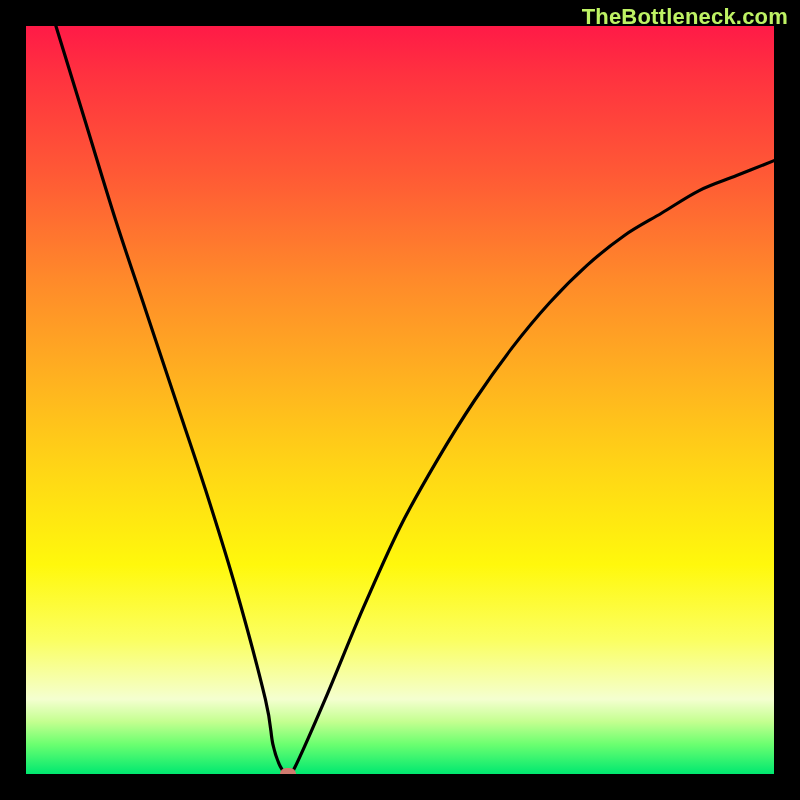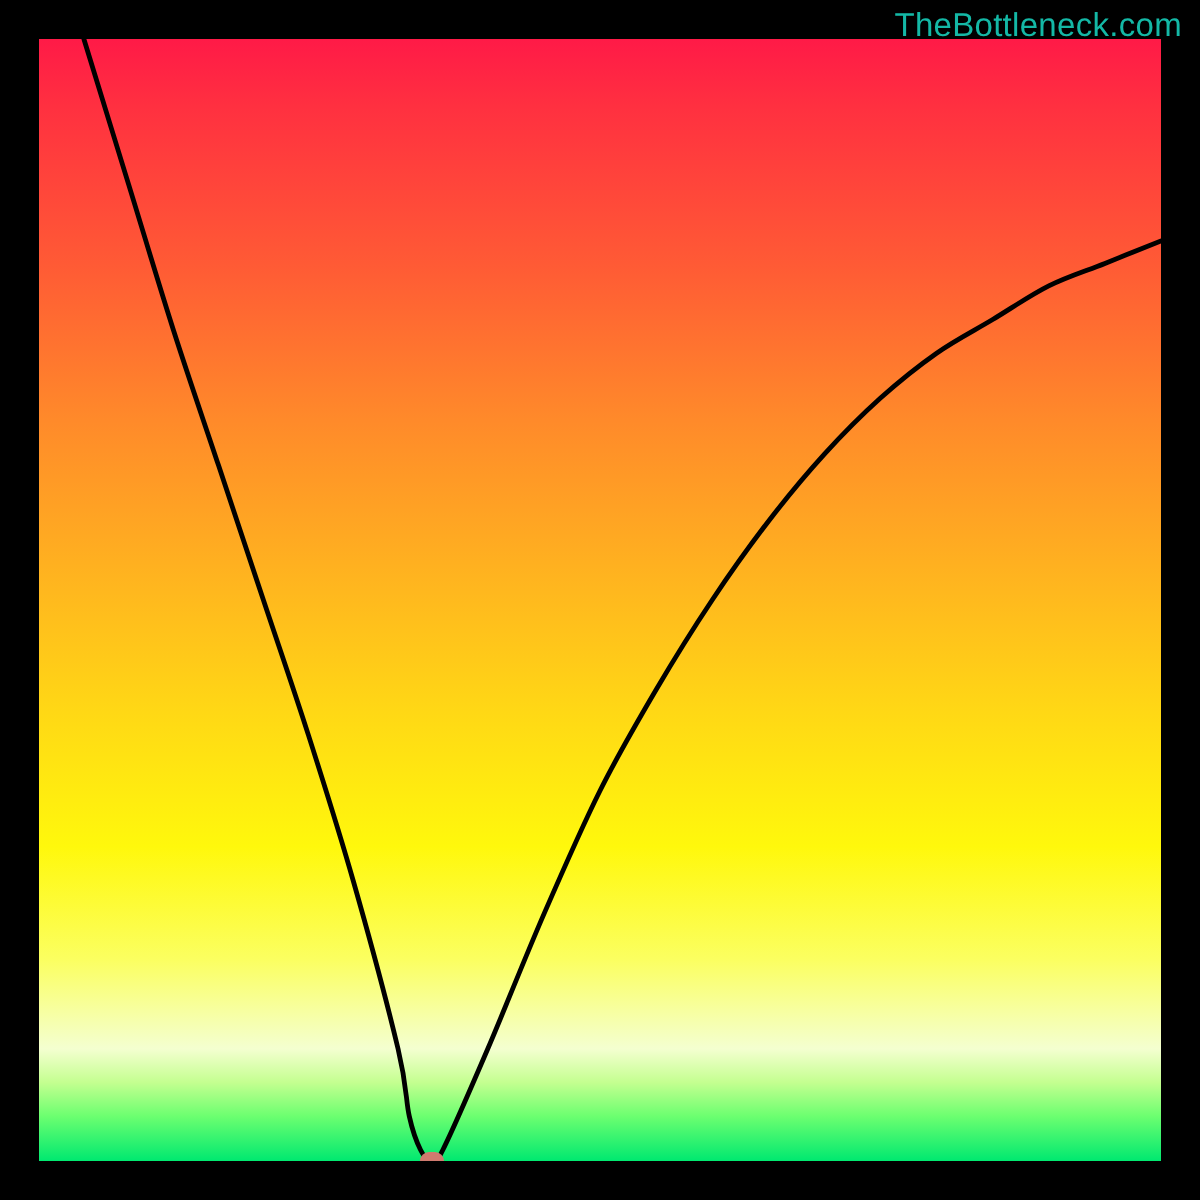--- a/index.html
+++ b/index.html
@@ -43,23 +43,23 @@
       #f4ffd0 90%,
       #c4ff90 93%,
       #6cff70 96%,
       #00e870 100%
     );
   }
   .watermark {
     position: absolute;
     top: 4px;
     right: 12px;
-    color: #14b8a6;
+    color: #bef264;
     font-size: 22px;
-    font-weight: 400;
+    font-weight: 700;
     letter-spacing: 0.2px;
     user-select: none;
   }
   svg.curve {
     position: absolute;
     inset: 0;
   }
   .marker {
     position: absolute;
     width: 16px;

